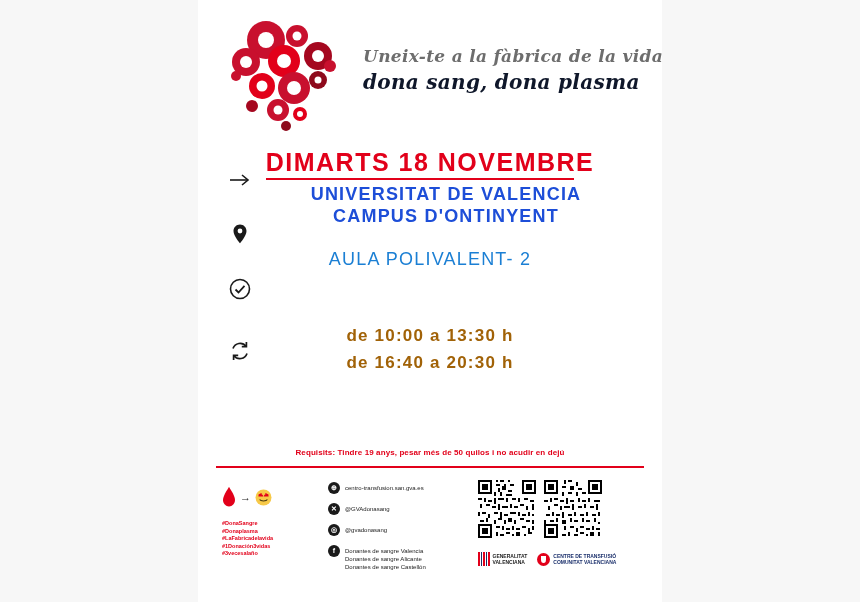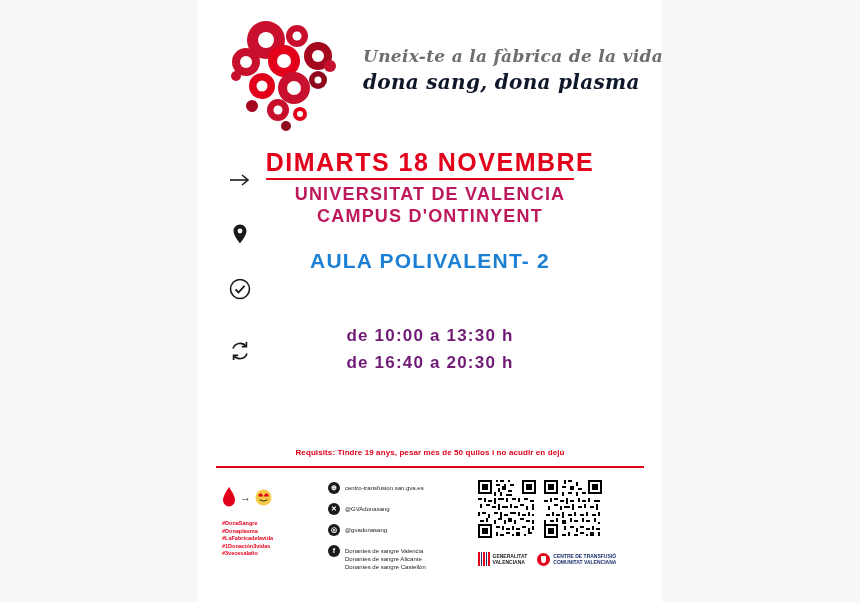--- a/index.html
+++ b/index.html
@@ -108,50 +108,50 @@
     text-align: center;
     color: #1a1a1a;
   }
   .icon-arrow { top: 173px; }
   .icon-pin { top: 223px; }
   .icon-check { top: 278px; }
   .icon-refresh { top: 340px; }
 
   .venue {
     position: absolute;
-    left: 0;
+    left: 16px;
     top: 183px;
     width: 464px;
     text-align: center;
     font-size: 18px;
     font-weight: bold;
-    color: #be185d;
+    color: #1d4ed8;
     letter-spacing: 1.2px;
     line-height: 22px;
   }
   .room {
     position: absolute;
     left: 0;
     top: 249px;
     width: 464px;
     text-align: center;
-    font-size: 21px;
-    font-weight: bold;
+    font-size: 18px;
+    font-weight: normal;
     color: #1b7fd4;
     letter-spacing: 1.2px;
   }
   .hours {
     position: absolute;
     left: 0;
     top: 322px;
     width: 464px;
     text-align: center;
     font-size: 17px;
     font-weight: bold;
-    color: #701a75;
+    color: #a16207;
     letter-spacing: 1.2px;
     line-height: 27px;
   }
 
   
   .requirements {
     position: absolute;
     left: 0;
     top: 448px;
     width: 464px;

